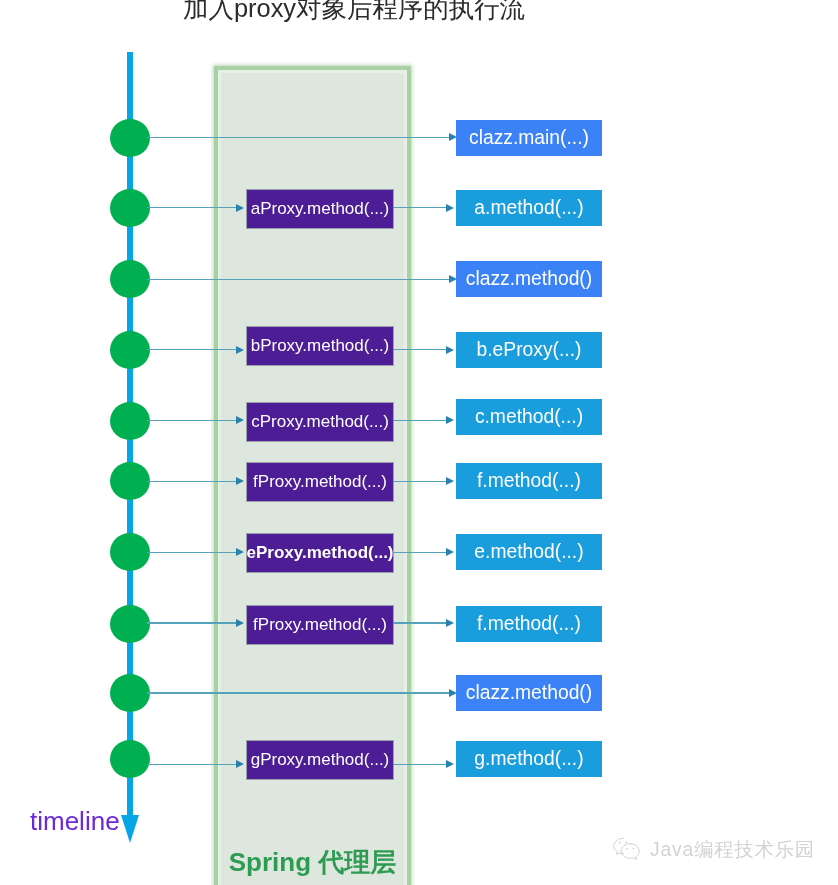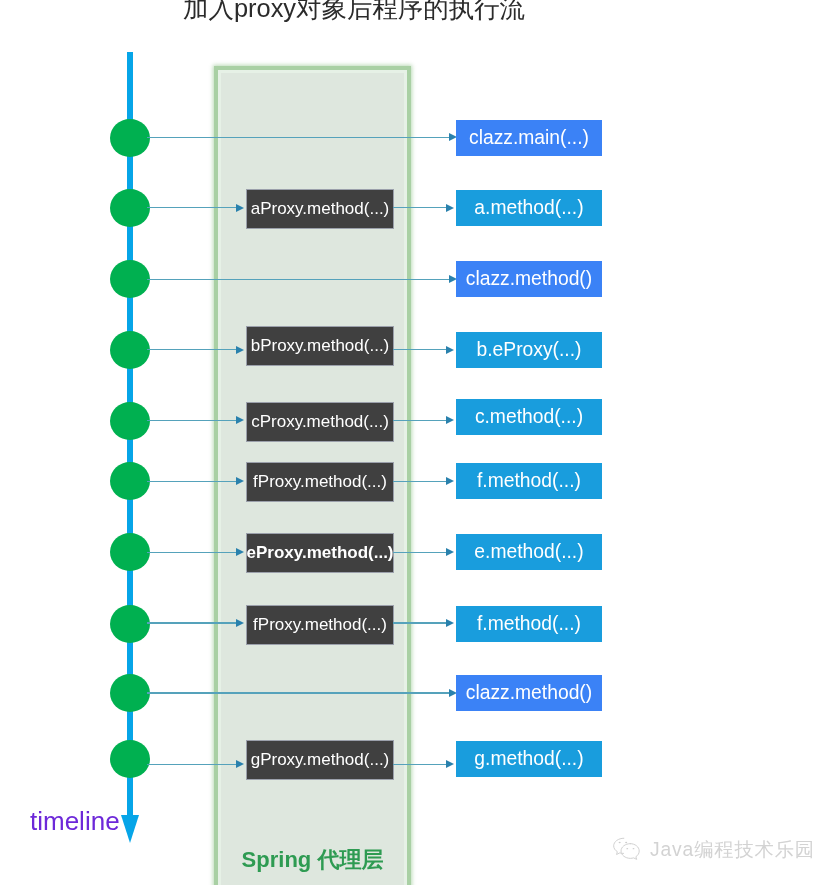--- a/index.html
+++ b/index.html
@@ -5,28 +5,28 @@
 <style>
   html,body{margin:0;padding:0;}
   body{width:838px;height:885px;background:#ffffff;overflow:hidden;
        font-family:"Liberation Sans","DejaVu Sans",sans-serif;}
   #stage{position:relative;width:838px;height:885px;}
   .abs{position:absolute;}
   #title{left:183px;top:-9px;font-size:25.45px;color:#2b2b2b;letter-spacing:0px;white-space:nowrap;}
   #panel{left:214px;top:66px;width:197px;height:835px;background:#dee7de;
          border:4px solid #a9d0a4;box-sizing:border-box;
          box-shadow:inset 0 0 0 3px #e6f1e6, 0 0 4px 1px rgba(169,208,164,0.8);}
-  #spring-label{left:214px;top:849px;width:197px;text-align:center;font-size:22px;font-weight:bold;color:#2e9b52;line-height:1;}
+  #spring-label{left:214px;top:849px;width:197px;text-align:center;font-size:26px;font-weight:bold;color:#2e9b52;line-height:1;}
   .tl-line{left:127px;top:52px;width:6px;height:765px;background:#06a5e8;}
   .tl-head{left:120.5px;top:815px;width:0;height:0;border-left:9.6px solid transparent;border-right:9.6px solid transparent;border-top:28.5px solid #06a5e8;}
   #timeline-label{left:30px;top:806px;font-size:26px;color:#6d28d9;}
   .dot{width:40px;height:38px;border-radius:50%;background:#00b050;left:110px;}
   .hline{height:1.3px;background:#55a2bb;}
   .ahead{width:0;height:0;border-top:4.5px solid transparent;border-bottom:4.5px solid transparent;border-left:8.5px solid #2981ad;}
-  .pbox{left:246px;width:148px;height:40px;background:#404040;border:1px solid #9ba0ab;box-sizing:border-box;
+  .pbox{left:246px;width:148px;height:40px;background:#4c1d95;border:1px solid #9ba0ab;box-sizing:border-box;
         color:#ffffff;font-size:17px;display:flex;align-items:center;justify-content:center;}
   .rbox{left:456px;width:146px;height:36px;box-sizing:border-box;color:#ffffff;font-size:19.3px;
         display:flex;align-items:center;justify-content:center;}
   .rbox.blue{background:#199ddd;}
   .rbox.orange{background:#3b82f6;}
   #wm{left:611px;top:836px;display:flex;align-items:center;gap:7px;color:#d3d3d3;font-size:19.3px;line-height:1;letter-spacing:0.85px;}
 </style>
 </head>
 <body>
 

